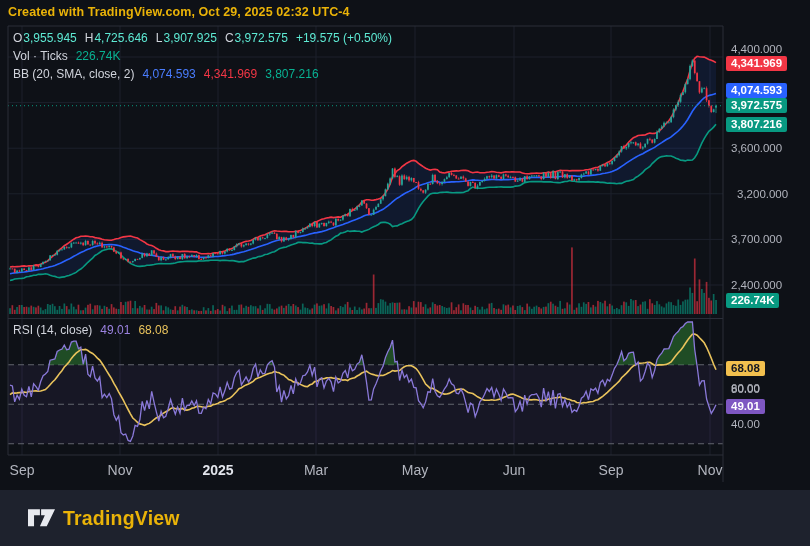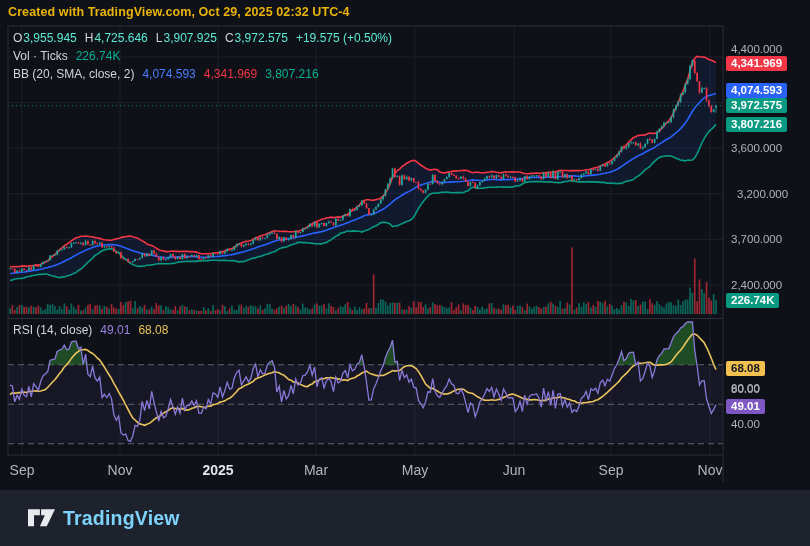--- a/index.html
+++ b/index.html
@@ -33,21 +33,21 @@
   }
   .time-label{
     position:absolute;top:462px;font-size:14px;color:#b2b5be;
     transform:translateX(-50%);z-index:3;
   }
   .time-label.em{color:#e2e5ec;font-weight:bold;}
   .footer{
     position:absolute;left:0;bottom:0;width:810px;height:56px;background:#1e222d;
     display:flex;align-items:center;padding-left:28px;box-sizing:border-box;gap:8px;z-index:6;
   }
-  .brand{font-size:19.5px;font-weight:bold;color:#7dd3fc;letter-spacing:.2px;}
+  .brand{font-size:19.5px;font-weight:bold;color:#eab308;letter-spacing:.2px;}
 </style>
 </head>
 <body>
 
 <div id="root">
   <div class="attribution">Created with TradingView.com, Oct 29, 2025 02:32 UTC-4</div>
 
   <svg id="chart-svg" width="810" height="490">
       <line x1="22" y1="26" x2="22" y2="455" stroke="#1c212c" stroke-width="1"></line>
       <line x1="120" y1="26" x2="120" y2="455" stroke="#1c212c" stroke-width="1"></line>

